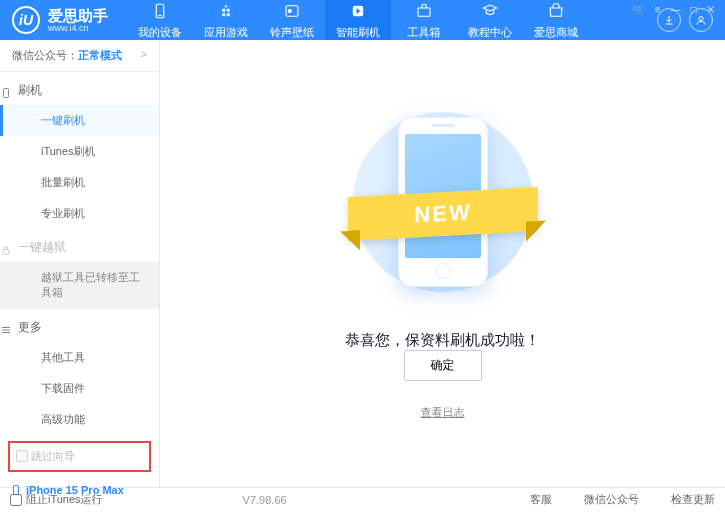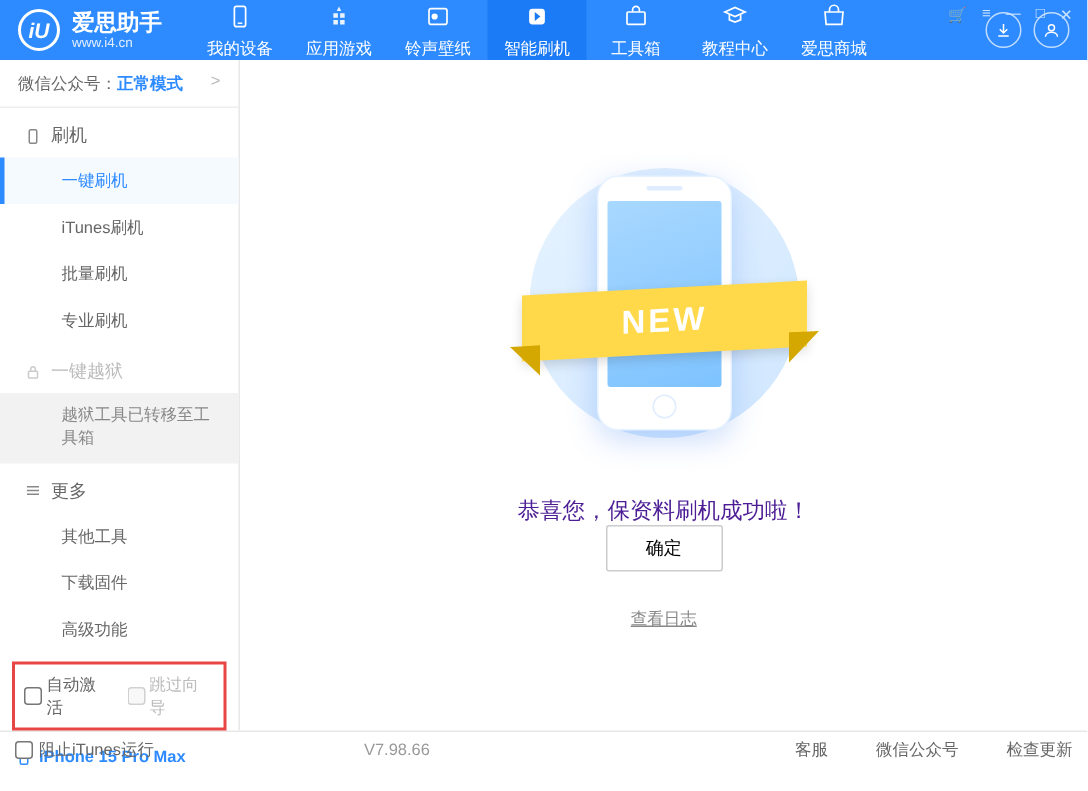--- a/index.html
+++ b/index.html
@@ -16,42 +16,42 @@
 .nav-icon { width: 20px; height: 20px; display: flex; align-items: center; justify-content: center; }
 .header-right { display: flex; align-items: center; gap: 8px; }
 .win-controls { position: absolute; top: 4px; right: 8px; display: flex; gap: 6px; font-size: 10px; color: #cfe4ff; }
 .win-controls span { cursor: pointer; padding: 0 2px; }
 .circle-btn { width: 24px; height: 24px; border: 1.5px solid rgba(255,255,255,0.7); border-radius: 50%; display: flex; align-items: center; justify-content: center; cursor: pointer; }
 
 .body { display: flex; height: 447px; }
 .sidebar { width: 160px; border-right: 1px solid #e8e8e8; display: flex; flex-direction: column; }
 .status-bar { padding: 8px 12px; font-size: 11px; color: #666; border-bottom: 1px solid #eee; }
 .status-bar .mode { color: #2e8bff; font-weight: bold; }
-.side-section { padding: 10px 16px 6px; font-size: 12px; color: #666; display: flex; align-items: center; gap: 6px; }
+.side-section { padding: 10px 0 6px; font-size: 12px; color: #666; display: flex; align-items: flex-end; gap: 6px; }
 .side-item { padding: 8px 16px 8px 38px; font-size: 11px; color: #666; cursor: pointer; border-left: 3px solid transparent; }
 .side-item.active { border-left-color: #2e8bff; color: #2e8bff; background: #f5faff; }
 .side-item.hl { background: #f2f2f2; color: #888; }
 .checkbox-row { border: 2px solid #e84545; margin: 6px 8px; padding: 6px; display: flex; gap: 10px; font-size: 11px; color: #666; }
 .cb { display: flex; align-items: center; gap: 3px; }
 .cb input { width: 12px; height: 12px; }
 .device-info { padding: 6px 10px; font-size: 11px; }
 .device-name { color: #2e8bff; font-weight: bold; display: flex; align-items: flex-start; gap: 4px; }
 
 .main { flex: 1; display: flex; flex-direction: column; align-items: center; justify-content: center; position: relative; }
 .phone-img { position: relative; width: 130px; height: 210px; margin-bottom: 14px; }
 .phone { position: absolute; top: 10px; left: 20px; width: 90px; height: 170px; background: #fff; border-radius: 14px; box-shadow: 0 6px 20px rgba(50,120,240,0.25); border: 1px solid #e6f2ff; }
 .phone::before { content:""; position:absolute; top:6px; left:50%; transform:translateX(-50%); width:24px; height:3px; background:#e0ecff; border-radius:2px; }
 .phone::after { content:""; position:absolute; bottom:7px; left:50%; transform:translateX(-50%); width:14px; height:14px; border:1px solid #e0ecff; border-radius:50%; }
 .phone-screen { position:absolute; top:16px; left:6px; right:6px; bottom:28px; background:linear-gradient(160deg,#a8d8ff,#7ec3ff); border-radius:2px; }
 .bg-circle { position:absolute; width:180px; height:180px; background:linear-gradient(135deg,#e6f3ff,#d0e7ff); border-radius:50%; top:5px; left:-25px; z-index:-1; }
 .ribbon { position:absolute; top:85px; left:-30px; width:190px; height:44px; background:#ffd94a; transform:skewY(-3deg); display:flex; align-items:center; justify-content:center; font-weight:bold; font-size:22px; color:#fff; letter-spacing:2px; box-shadow:0 3px 8px rgba(0,0,0,0.15); }
 .ribbon::before,.ribbon::after { content:""; position:absolute; width:0; height:0; border:10px solid transparent; }
 .ribbon::before { left:-8px; bottom:-10px; border-top-color:#d4a800; border-right-color:#d4a800; }
 .ribbon::after { right:-8px; bottom:-10px; border-top-color:#d4a800; border-left-color:#d4a800; }
-.success-text { font-size: 15px; color: #4c1d95; }
+.success-text { font-size: 15px; color: #0f172a; }
 .ok-btn { padding: 6px 26px; border: 1px solid #ccc; background: #fff; font-size: 12px; cursor: pointer; border-radius: 2px; margin-bottom: 24px; }
 .log-link { font-size: 11px; color: #888; cursor: pointer; text-decoration: underline; }
 
 .footer { height: 24px; border-top: 1px solid #e8e8e8; display: flex; align-items: center; padding: 0 10px; font-size: 11px; color: #666; }
 .footer-left { display: flex; align-items: center; gap: 4px; }
 .footer-right { margin-left: auto; display: flex; gap: 32px; }
 .footer-right span { cursor: pointer; }
 
 svg { display: block; }
 </style>
@@ -183,24 +183,20 @@
           <line x1="4" y1="12" x2="20" y2="12"></line>
           <line x1="4" y1="17" x2="20" y2="17"></line>
         </svg>
       <span>更多</span>
     </div>
     <div class="side-item">其他工具</div>
     <div class="side-item">下载固件</div>
     <div class="side-item">高级功能</div>
 
     <div class="checkbox-row">
-      <label class="cb">
-          <input type="checkbox" style="">
-          <span>自动激活</span>
-        </label>
       <label class="cb" style="color:#bbb">
           <input type="checkbox" disabled="" style="">
           <span>跳过向导</span>
         </label>
     </div>
     <div class="device-info">
       <div class="device-name">
         <svg width="12" height="12" viewBox="0 0 24 24" fill="none" stroke="#2e8bff" stroke-width="2">
             <rect x="7" y="3" width="10" height="18" rx="2"></rect>
           </svg>

